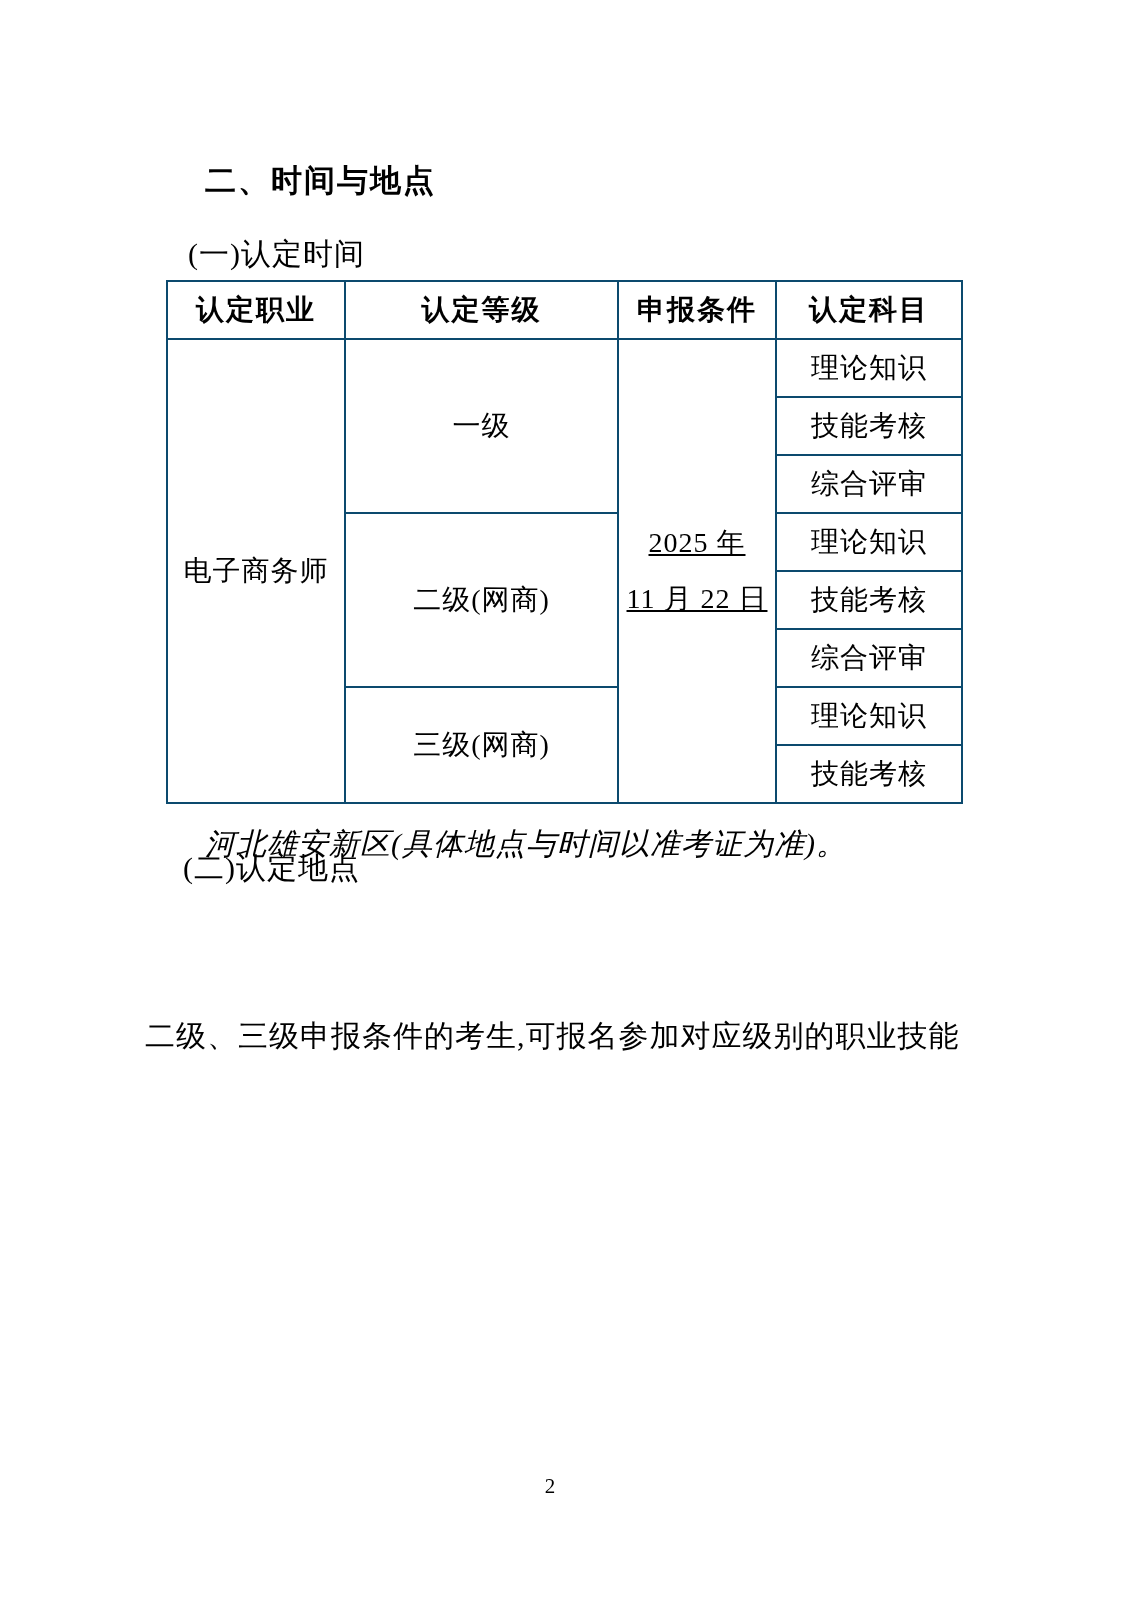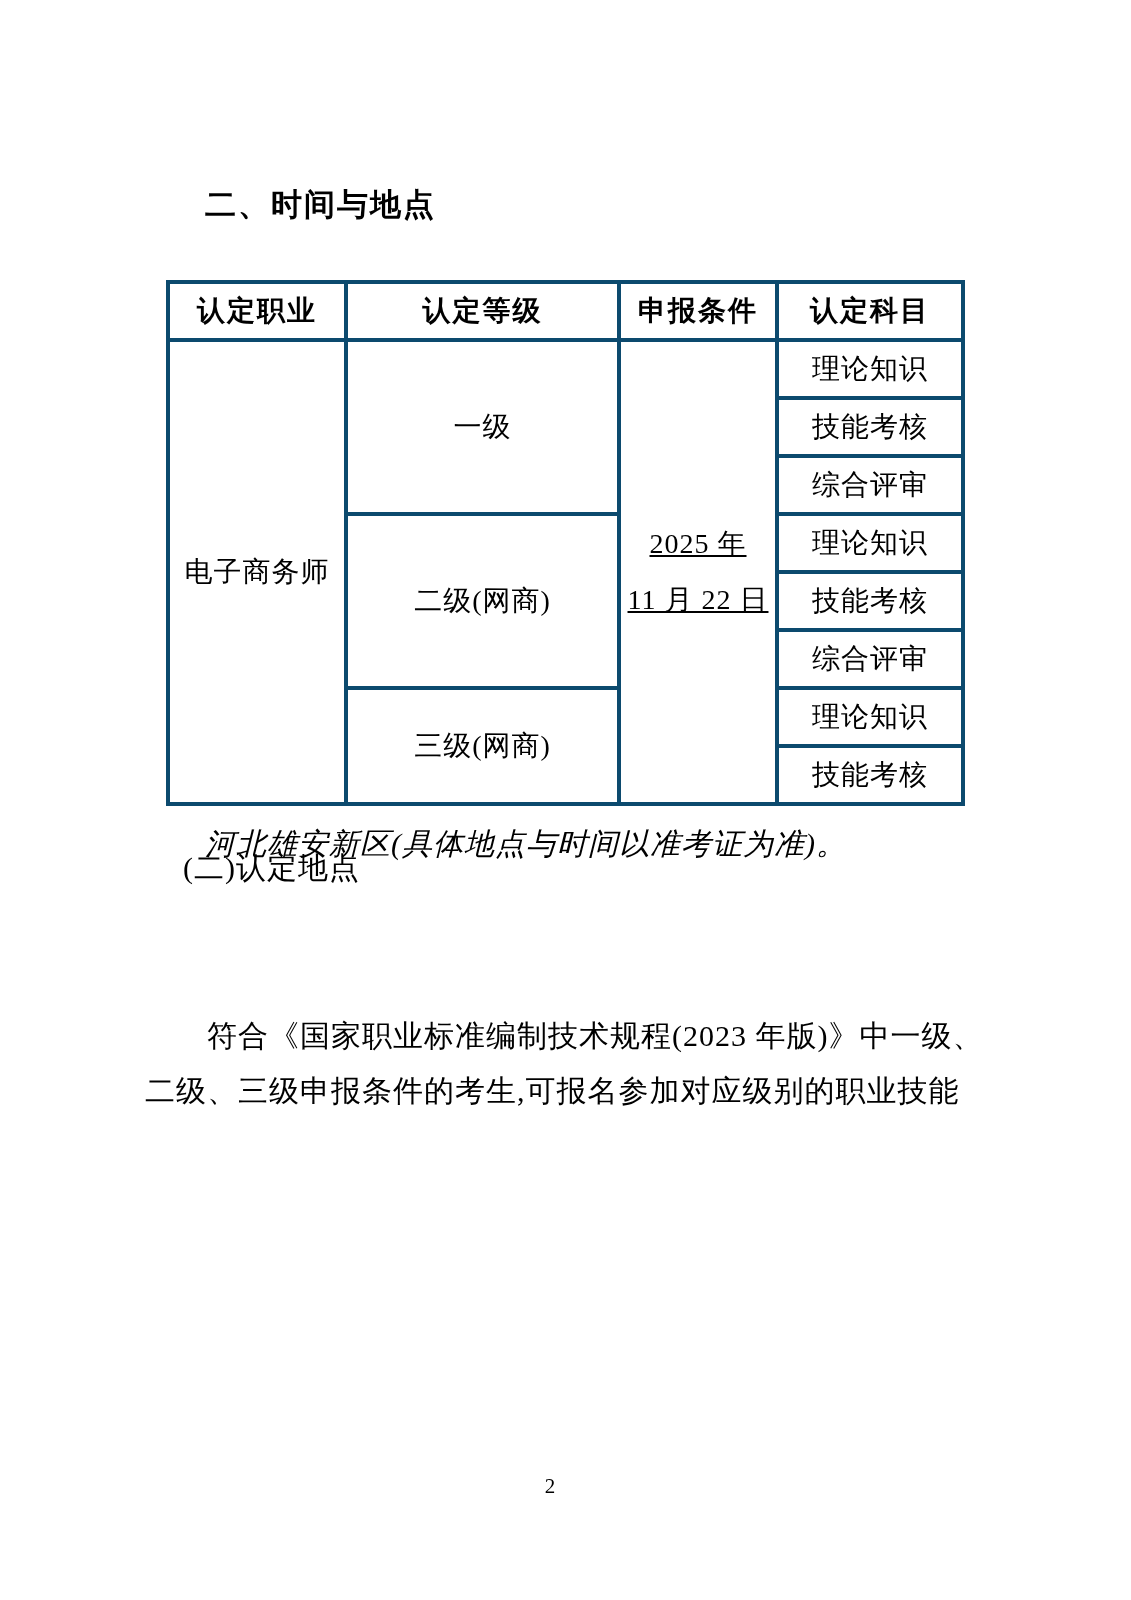--- a/index.html
+++ b/index.html
@@ -18,21 +18,21 @@
   }
   .sec-heading {
     position: absolute;
     left: 205px;
     font-family: "Liberation Sans", sans-serif;
     font-weight: 700;
     font-size: 31px;
     letter-spacing: 2px;
     white-space: nowrap;
   }
-  .sec-heading.h2 { top: 160px; margin-top: 24px; }
+  .sec-heading.h2 { top: 160px; }
   .sec-heading.h3 { top: 932px; }
   .sub-heading {
     position: absolute;
     font-family: "Liberation Serif", serif;
     font-size: 30px;
     letter-spacing: 1px;
     white-space: nowrap;
   }
   .sub-heading.s1 { left: 188px; top: 234px; }
   .sub-heading.s2 { left: 183px; top: 848px; }
@@ -51,21 +51,21 @@
     border-collapse: collapse;
     table-layout: fixed;
     width: 795px;
   }
   table.cert-table col.c1 { width: 178px; }
   table.cert-table col.c2 { width: 273px; }
   table.cert-table col.c3 { width: 158px; }
   table.cert-table col.c4 { width: 186px; }
   table.cert-table th,
   table.cert-table td {
-    border: 4px solid #0c4a6e;
+    border: 2px solid #0c4a6e;
     text-align: center;
     vertical-align: middle;
     padding: 0;
     font-family: "Liberation Serif", serif;
     font-size: 28px;
     letter-spacing: 1px;
   }
   table.cert-table thead tr { height: 58px; }
   table.cert-table tbody tr { height: 58px; }
   table.cert-table th {
@@ -98,20 +98,21 @@
     font-size: 21px;
   }
 </style>
 </head>
 <body>
 
 <div class="page">
 
   <div class="sec-heading h2">二、时间与地点</div>
 
+  <div class="sub-heading s1">(一)认定时间</div>
 
   <table class="cert-table">
     <colgroup>
       <col class="c1">
         <col class="c2">
         <col class="c3">
         <col class="c4">
     </colgroup>
     <thead>
       <tr>
@@ -156,19 +157,18 @@
       </tr>
     </tbody>
   </table>
 
   <div class="sub-heading s2">(二)认定地点</div>
 
   <div class="body-line location-line">河北雄安新区(具体地点与时间以准考证为准)。</div>
 
 
   <div class="paragraph">
-    <div class="line indent">符合《国家职业标准编制技术规程(2023 年版)》中一级、</div>
     <div class="line">二级、三级申报条件的考生,可报名参加对应级别的职业技能</div>
   </div>
 
   <div class="page-number">2</div>
 
 </div>
 
 </body></html>

